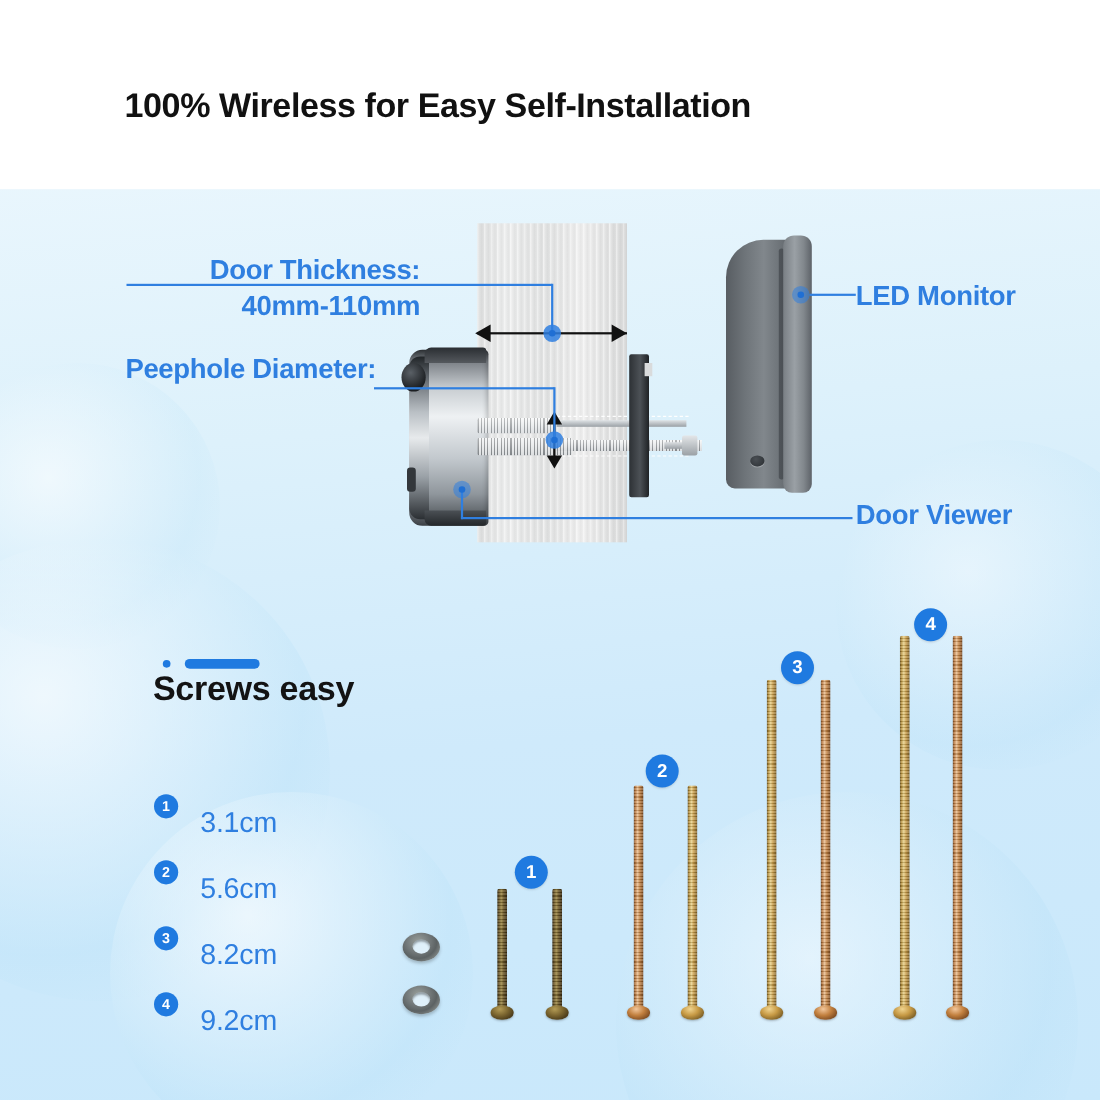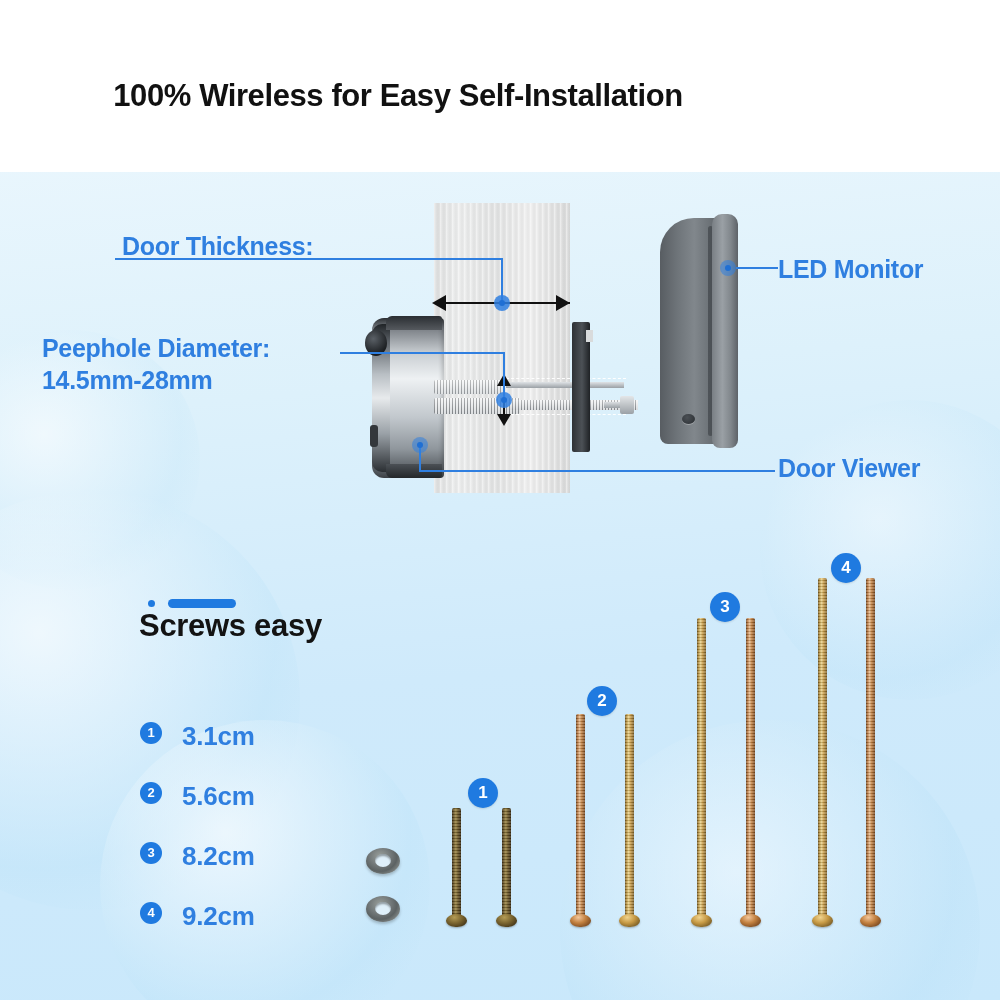--- a/index.html
+++ b/index.html
@@ -324,21 +324,21 @@
   
   .callout {
     position: absolute;
     color: #2f7fe0;
     font-weight: bold;
     font-size: 25px;
     letter-spacing: -0.3px;
     line-height: 1.28;
     white-space: nowrap;
   }
-  .callout.two-line { text-align: left; }
+  .callout.two-line { text-align: right; }
   .callout .l2 { display: block; }
 
   
   .accent {
     position: absolute;
     left: 148px;
     top: 597px;
   }
   .accent .adot {
     position: absolute;
@@ -383,23 +383,23 @@
     background: #1f7ae0;
     color: #ffffff;
     font-size: 13px;
     font-weight: bold;
     line-height: 22px;
     text-align: center;
   }
   .legend-text {
     position: absolute;
     left: 42px;
-    top: 9px;
+    top: 20px;
     font-size: 26px;
-    font-weight: bold;
+    font-weight: normal;
     color: #2f7fe0;
     letter-spacing: -0.2px;
   }
 
   .washer {
     position: absolute;
     width: 34px;
     height: 26px;
     border-radius: 50%;
     background: radial-gradient(ellipse at 42% 32%, #9aa09c 0%, #73797a 38%, #5c6263 60%, #878d8b 82%, #4e5455 100%);
@@ -528,25 +528,25 @@
     <div class="lead lead-h" style="left:736px; top:267px; width:42px;"></div>
     <div class="dot" style="left:720px; top:260px;"></div>
 
     <div class="lead lead-v" style="left:419px; top:444px; height:28px;"></div>
     <div class="lead lead-h" style="left:419px; top:470px; width:356px;"></div>
     <div class="dot" style="left:412px; top:437px;"></div>
   </div>
 
   <div class="callout two-line" style="left:122px; top:230px; width:260px;">
     <span>Door Thickness:</span>
-  </div>
-
-  <div class="callout two-line" style="left:42px; top:332px; width:300px;">
+    <span class="l2">40mm-110mm</span>
+  </div>
+
+  <div class="callout two-line" style="left:42px; top:320px; width:300px;">
     <span>Peephole Diameter:</span>
-    <span class="l2">14.5mm-28mm</span>
   </div>
 
   <div class="callout" style="left:778px; top:452px;">Door Viewer</div>
 
   <div class="callout" style="left:778px; top:253px;">LED Monitor</div>
 
   <div class="accent">
     <span class="adot"></span>
     <span class="abar"></span>
   </div>

